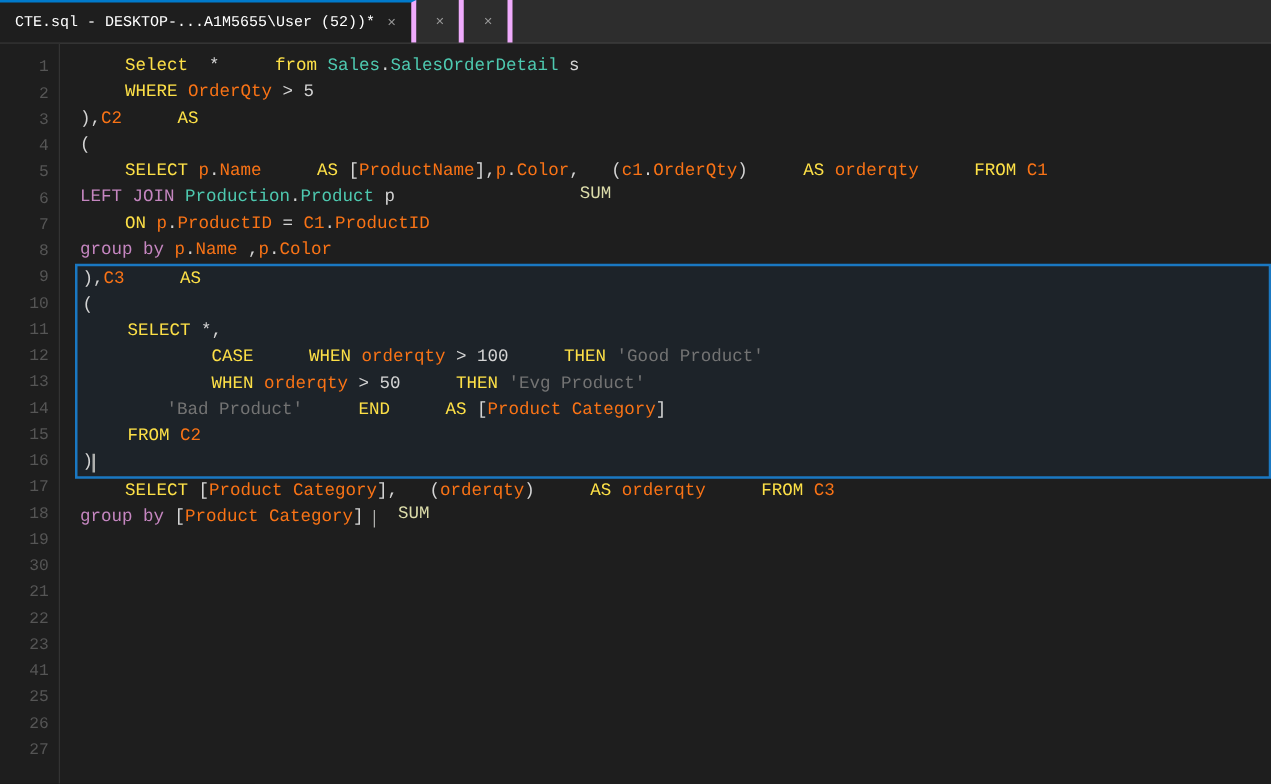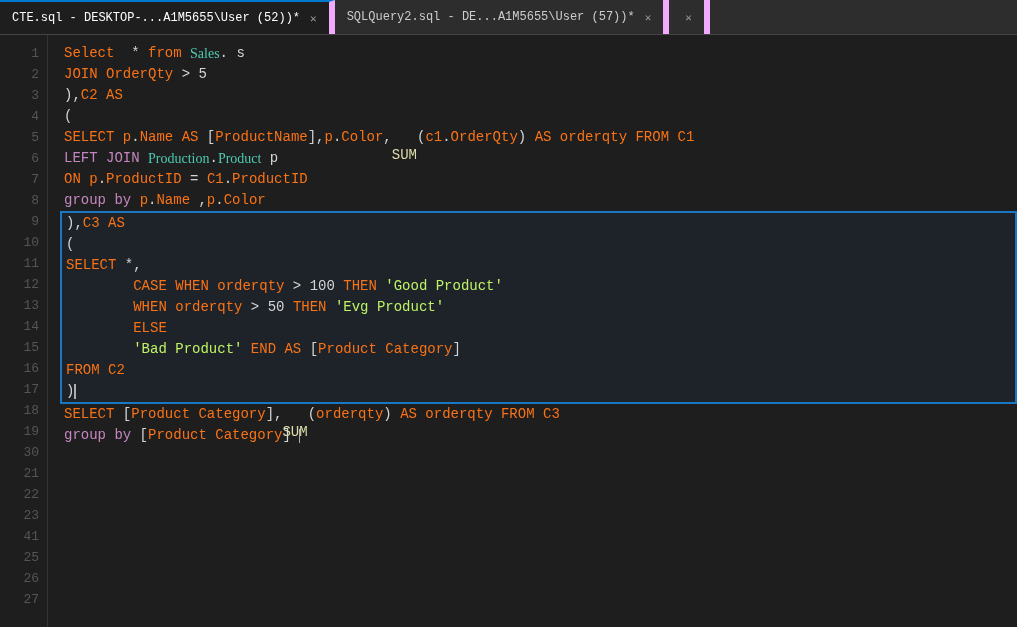--- a/index.html
+++ b/index.html
@@ -19,21 +19,21 @@
       height: 35px;
       border-bottom: 1px solid #444;
       align-items: stretch;
     }
     .tab {
       display: flex;
       align-items: center;
       padding: 0 12px;
       font-size: 12px;
       color: #ccc;
-      border-right: 6px solid #f0abfc;
+      border-right: 4px solid #f0abfc;
       cursor: pointer;
       white-space: nowrap;
       gap: 6px;
     }
     .tab.active {
       background: #1e1e1e;
       color: #fff;
       border-top: 2px solid #007acc;
     }
     .tab .close-icon {
@@ -76,23 +76,23 @@
 
     .code-line {
       height: 21px;
       line-height: 21px;
       white-space: pre;
       display: flex;
       align-items: center;
     }
 
     
-    .kw-blue { color: #f97316; } 
-    .kw-cyan { color: #4ec9b0; font-family: Liberation Serif, serif; } 
-    .kw-pink { color: #bef264; } 
+    .kw-blue { color: #fde047; margin-left: 36px; } 
+    .kw-cyan { color: #4ec9b0; } 
+    .kw-pink { color: #737373; } 
     .kw-yellow { color: #dcdcaa; margin-top: 36px; } 
     .kw-magenta { color: #c586c0; } 
     .kw-light { color: #f97316; } 
     .text-normal { color: #d4d4d4; }
 
     .cursor {
       display: inline-block;
       width: 2px;
       height: 15px;
       background: #aeafad;
@@ -103,21 +103,20 @@
 <body>
 
 <div>
 
   <div class="tab-bar">
     <div class="tab active">
       <span>CTE.sql - DESKTOP-...A1M5655\User (52))*</span>
       <span class="close-icon">✕</span>
     </div>
     <div class="tab">
-      <span>SQLQuery2.sql - DE...A1M5655\User (57))*</span>
       <span class="close-icon">✕</span>
     </div>
     <div class="tab">
       <span class="close-icon">✕</span>
     </div>
   </div>
 
   <div class="editor-area">
 
     <div class="gutter">
@@ -152,25 +151,26 @@
 
     <div class="code-area">
 
       <div class="code-line">
         <span class="kw-blue">Select</span>
         <span class="text-normal">&nbsp;&nbsp;* </span>
         <span class="kw-blue">from</span>
         <span class="text-normal">&nbsp;</span>
         <span class="kw-cyan">Sales</span>
         <span class="text-normal">.</span>
+        <span class="kw-cyan">SalesOrderDetail</span>
         <span class="text-normal">&nbsp;s</span>
       </div>
 
       <div class="code-line">
-        <span class="kw-blue">JOIN</span>
+        <span class="kw-blue">WHERE</span>
         <span class="text-normal">&nbsp;</span>
         <span class="kw-light">OrderQty</span>
         <span class="text-normal">&nbsp;&gt; 5</span>
       </div>
 
       <div class="code-line">
         <span class="text-normal">),</span>
         <span class="kw-light">C2</span>
         <span class="text-normal">&nbsp;</span>
         <span class="kw-blue">AS</span>
@@ -278,24 +278,20 @@
           <span class="text-normal">&nbsp;&nbsp;&nbsp;&nbsp;&nbsp;&nbsp;&nbsp;&nbsp;</span>
           <span class="kw-blue">WHEN</span>
           <span class="text-normal">&nbsp;</span>
           <span class="kw-light">orderqty</span>
           <span class="text-normal">&nbsp;&gt; 50 </span>
           <span class="kw-blue">THEN</span>
           <span class="text-normal">&nbsp;</span>
           <span class="kw-pink">'Evg Product'</span>
         </div>
 
-        <div class="code-line">
-          <span class="text-normal">&nbsp;&nbsp;&nbsp;&nbsp;&nbsp;&nbsp;&nbsp;&nbsp;</span>
-          <span class="kw-blue">ELSE</span>
-        </div>
 
         <div class="code-line">
           <span class="text-normal">&nbsp;&nbsp;&nbsp;&nbsp;&nbsp;&nbsp;&nbsp;&nbsp;</span>
           <span class="kw-pink">'Bad Product'</span>
           <span class="text-normal">&nbsp;</span>
           <span class="kw-blue">END</span>
           <span class="text-normal">&nbsp;</span>
           <span class="kw-blue">AS</span>
           <span class="text-normal">&nbsp;[</span>
           <span class="kw-light">Product Category</span>

